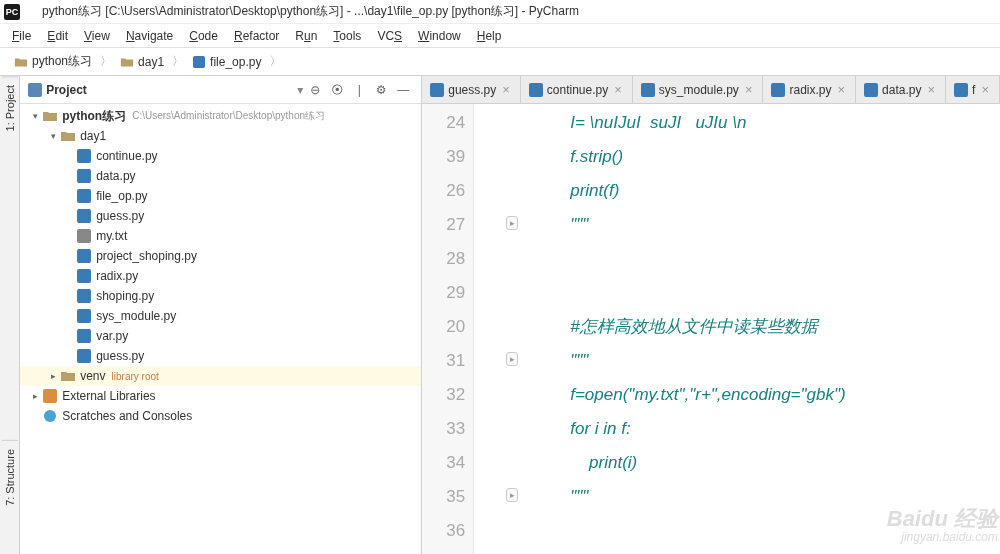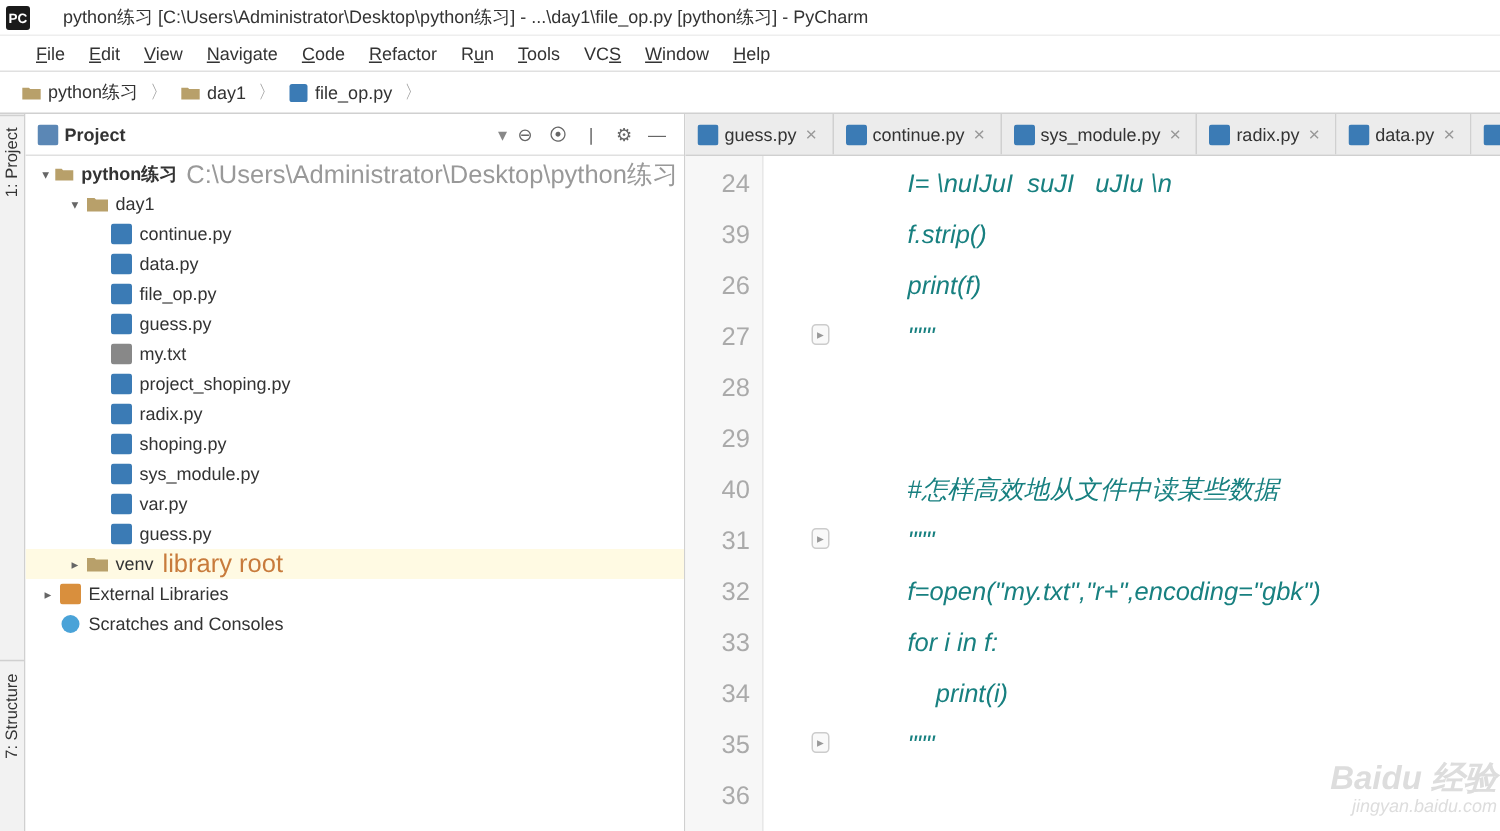--- a/index.html
+++ b/index.html
@@ -2,21 +2,21 @@
 <html><head>
 <meta charset="utf-8">
 <style>
 * { margin: 0; padding: 0; box-sizing: border-box; font-family: "Segoe UI", Arial, sans-serif; }
 body { width: 1000px; height: 554px; background: #fff; overflow: hidden; font-size: 12px; color: #333; position: relative; }
 
 .titlebar { height: 24px; display: flex; align-items: center; padding: 0 4px; background: #fff; border-bottom: 1px solid #eee; }
 .titlebar .pc-icon { width: 16px; height: 16px; background: #1a1a1a; color: #fff; font-size: 9px; font-weight: bold; display: flex; align-items: center; justify-content: center; border-radius: 2px; margin-right: 6px; }
 .titlebar .title { font-size: 12px; color: #333; margin-left: 16px; }
 
-.menubar { height: 24px; display: flex; align-items: center; padding: 0 16px; background: #fff; border-bottom: 1px solid #e0e0e0; }
+.menubar { height: 24px; display: flex; align-items: center; padding: 0 4px; background: #fff; border-bottom: 1px solid #e0e0e0; }
 .menubar .menu { padding: 2px 8px; cursor: pointer; color: #333; font-size: 12px; }
 .menubar .menu u { text-decoration: underline; }
 
 .breadcrumb-bar { height: 28px; display: flex; align-items: center; padding: 0 8px; background: #fff; border-bottom: 1px solid #d0d0d0; }
 .bc-item { display: flex; align-items: center; padding: 2px 6px; cursor: pointer; }
 .bc-sep { color: #999; padding: 0 2px; }
 .bc-icon { width: 14px; height: 12px; margin-right: 4px; }
 
 .main { display: flex; height: calc(100% - 76px); }
 
@@ -31,21 +31,21 @@
 .sidebar-header .tool-icon { width: 20px; height: 20px; display: flex; align-items: center; justify-content: center; cursor: pointer; color: #666; margin-left: 2px; }
 
 .tree { flex: 1; overflow: auto; padding: 2px 0; }
 .tree-row { display: flex; align-items: center; height: 20px; padding: 0 4px; cursor: pointer; white-space: nowrap; }
 .tree-row.selected { background: #fffae3; }
 .tree-indent { display: inline-block; }
 .tree-arrow { width: 14px; text-align: center; color: #666; font-size: 9px; }
 .tree-icon { width: 16px; height: 14px; margin-right: 4px; display: inline-flex; align-items: center; justify-content: center; }
 .tree-label { color: #333; }
 .tree-label.bold { font-weight: bold; }
-.tree-hint { color: #999; margin-left: 6px; font-size: 17px; }
+.tree-hint { color: #999; margin-left: 6px; font-size: 10px; }
 .tree-lib { color: #c87b3c; }
 
 .editor-area { flex: 1; display: flex; flex-direction: column; background: #fff; }
 .tabs { height: 28px; display: flex; align-items: stretch; border-bottom: 1px solid #d0d0d0; overflow: hidden; background: #ececec; }
 .tab { display: flex; align-items: center; padding: 0 8px; background: #ececec; border-right: 1px solid #d0d0d0; cursor: pointer; gap: 4px; font-size: 12px; }
 .tab .close { color: #999; font-size: 13px; padding: 0 2px; }
 .tab .py-icon { width: 14px; height: 14px; }
 
 .code { flex: 1; display: flex; font-family: "Consolas", monospace; font-size: 17px; overflow: hidden; gap: 36px; }
 .gutter-nums { width: 52px; background: #f7f7f7; text-align: right; padding: 2px 8px 2px 0; color: #aaa; border-right: 1px solid #e8e8e8; line-height: 34px; }
@@ -304,21 +304,21 @@
         </div>
       </div>
     <div class="code">
       <div class="gutter-nums" id="line-nums">
           <div class="ln">24</div>
           <div class="ln">39</div>
           <div class="ln">26</div>
           <div class="ln">27</div>
           <div class="ln">28</div>
           <div class="ln">29</div>
-          <div class="ln">40</div>
+          <div class="ln">20</div>
           <div class="ln">31</div>
           <div class="ln">32</div>
           <div class="ln">33</div>
           <div class="ln">34</div>
           <div class="ln">35</div>
           <div class="ln">36</div>
           <div class="ln">37</div>
         </div>
       <div class="fold-gutter" id="fold-gutter">
           <div class="fold-mark" style="top: 112px;">▸</div>

